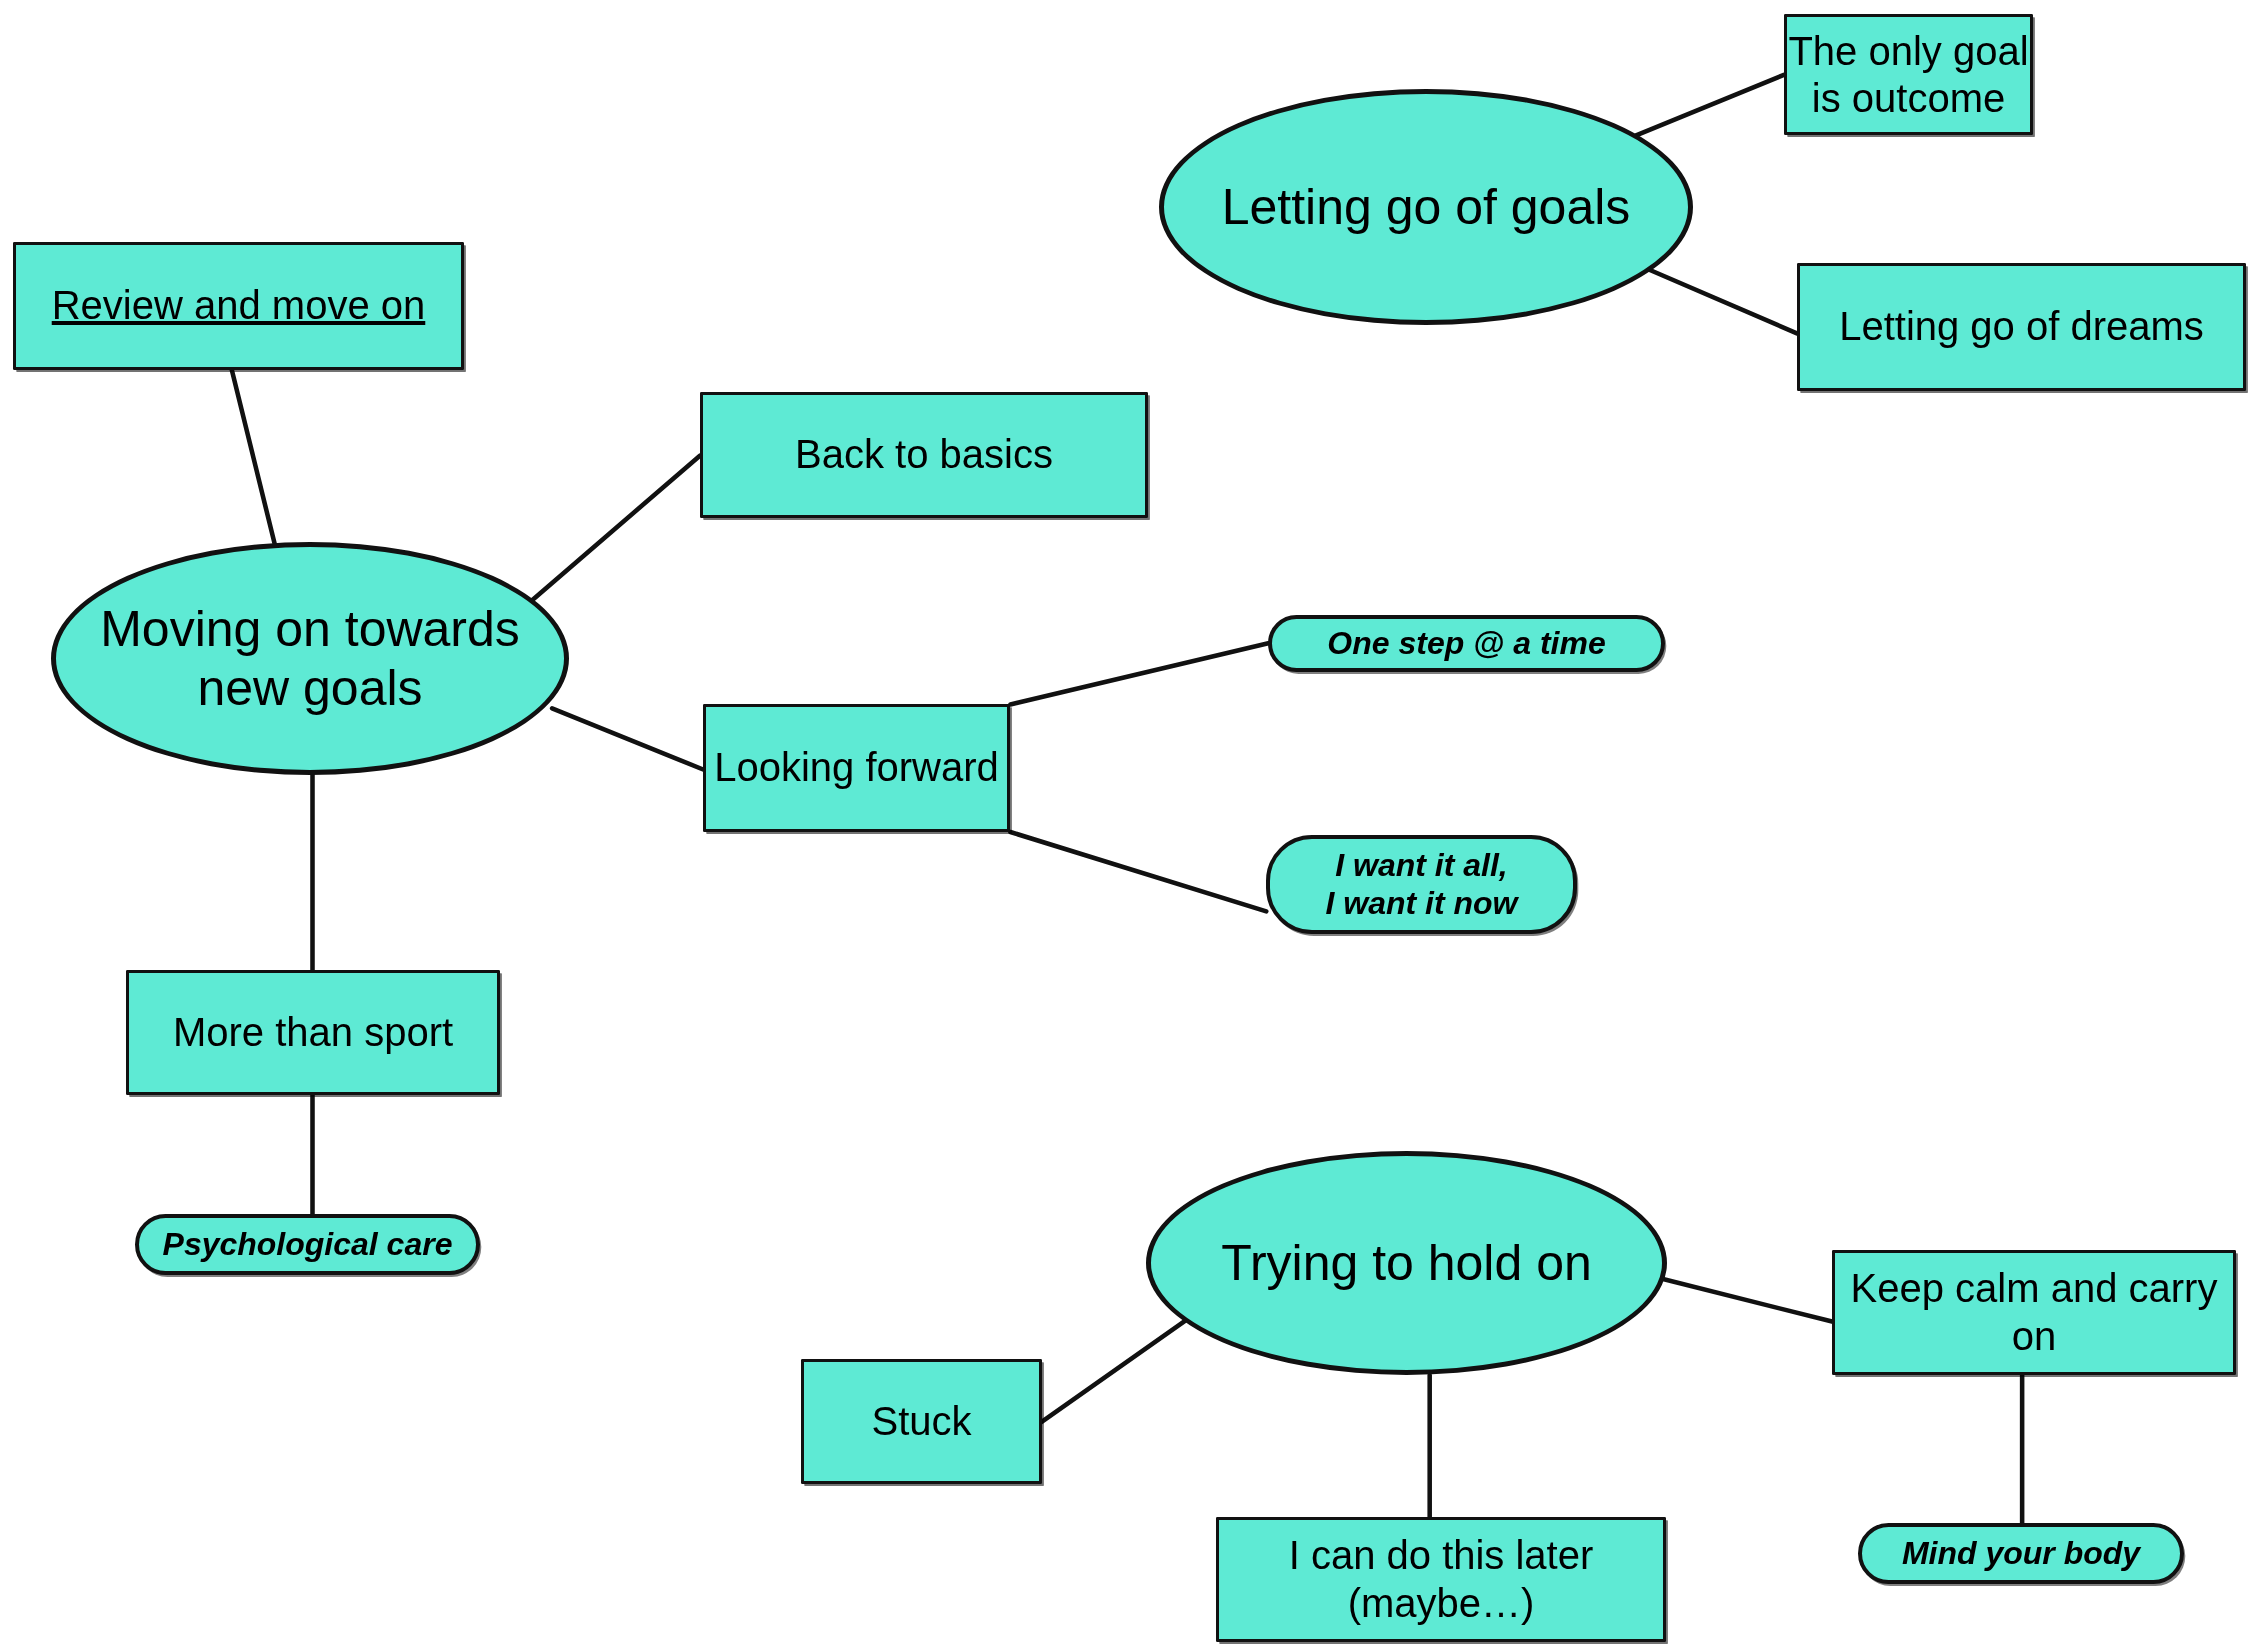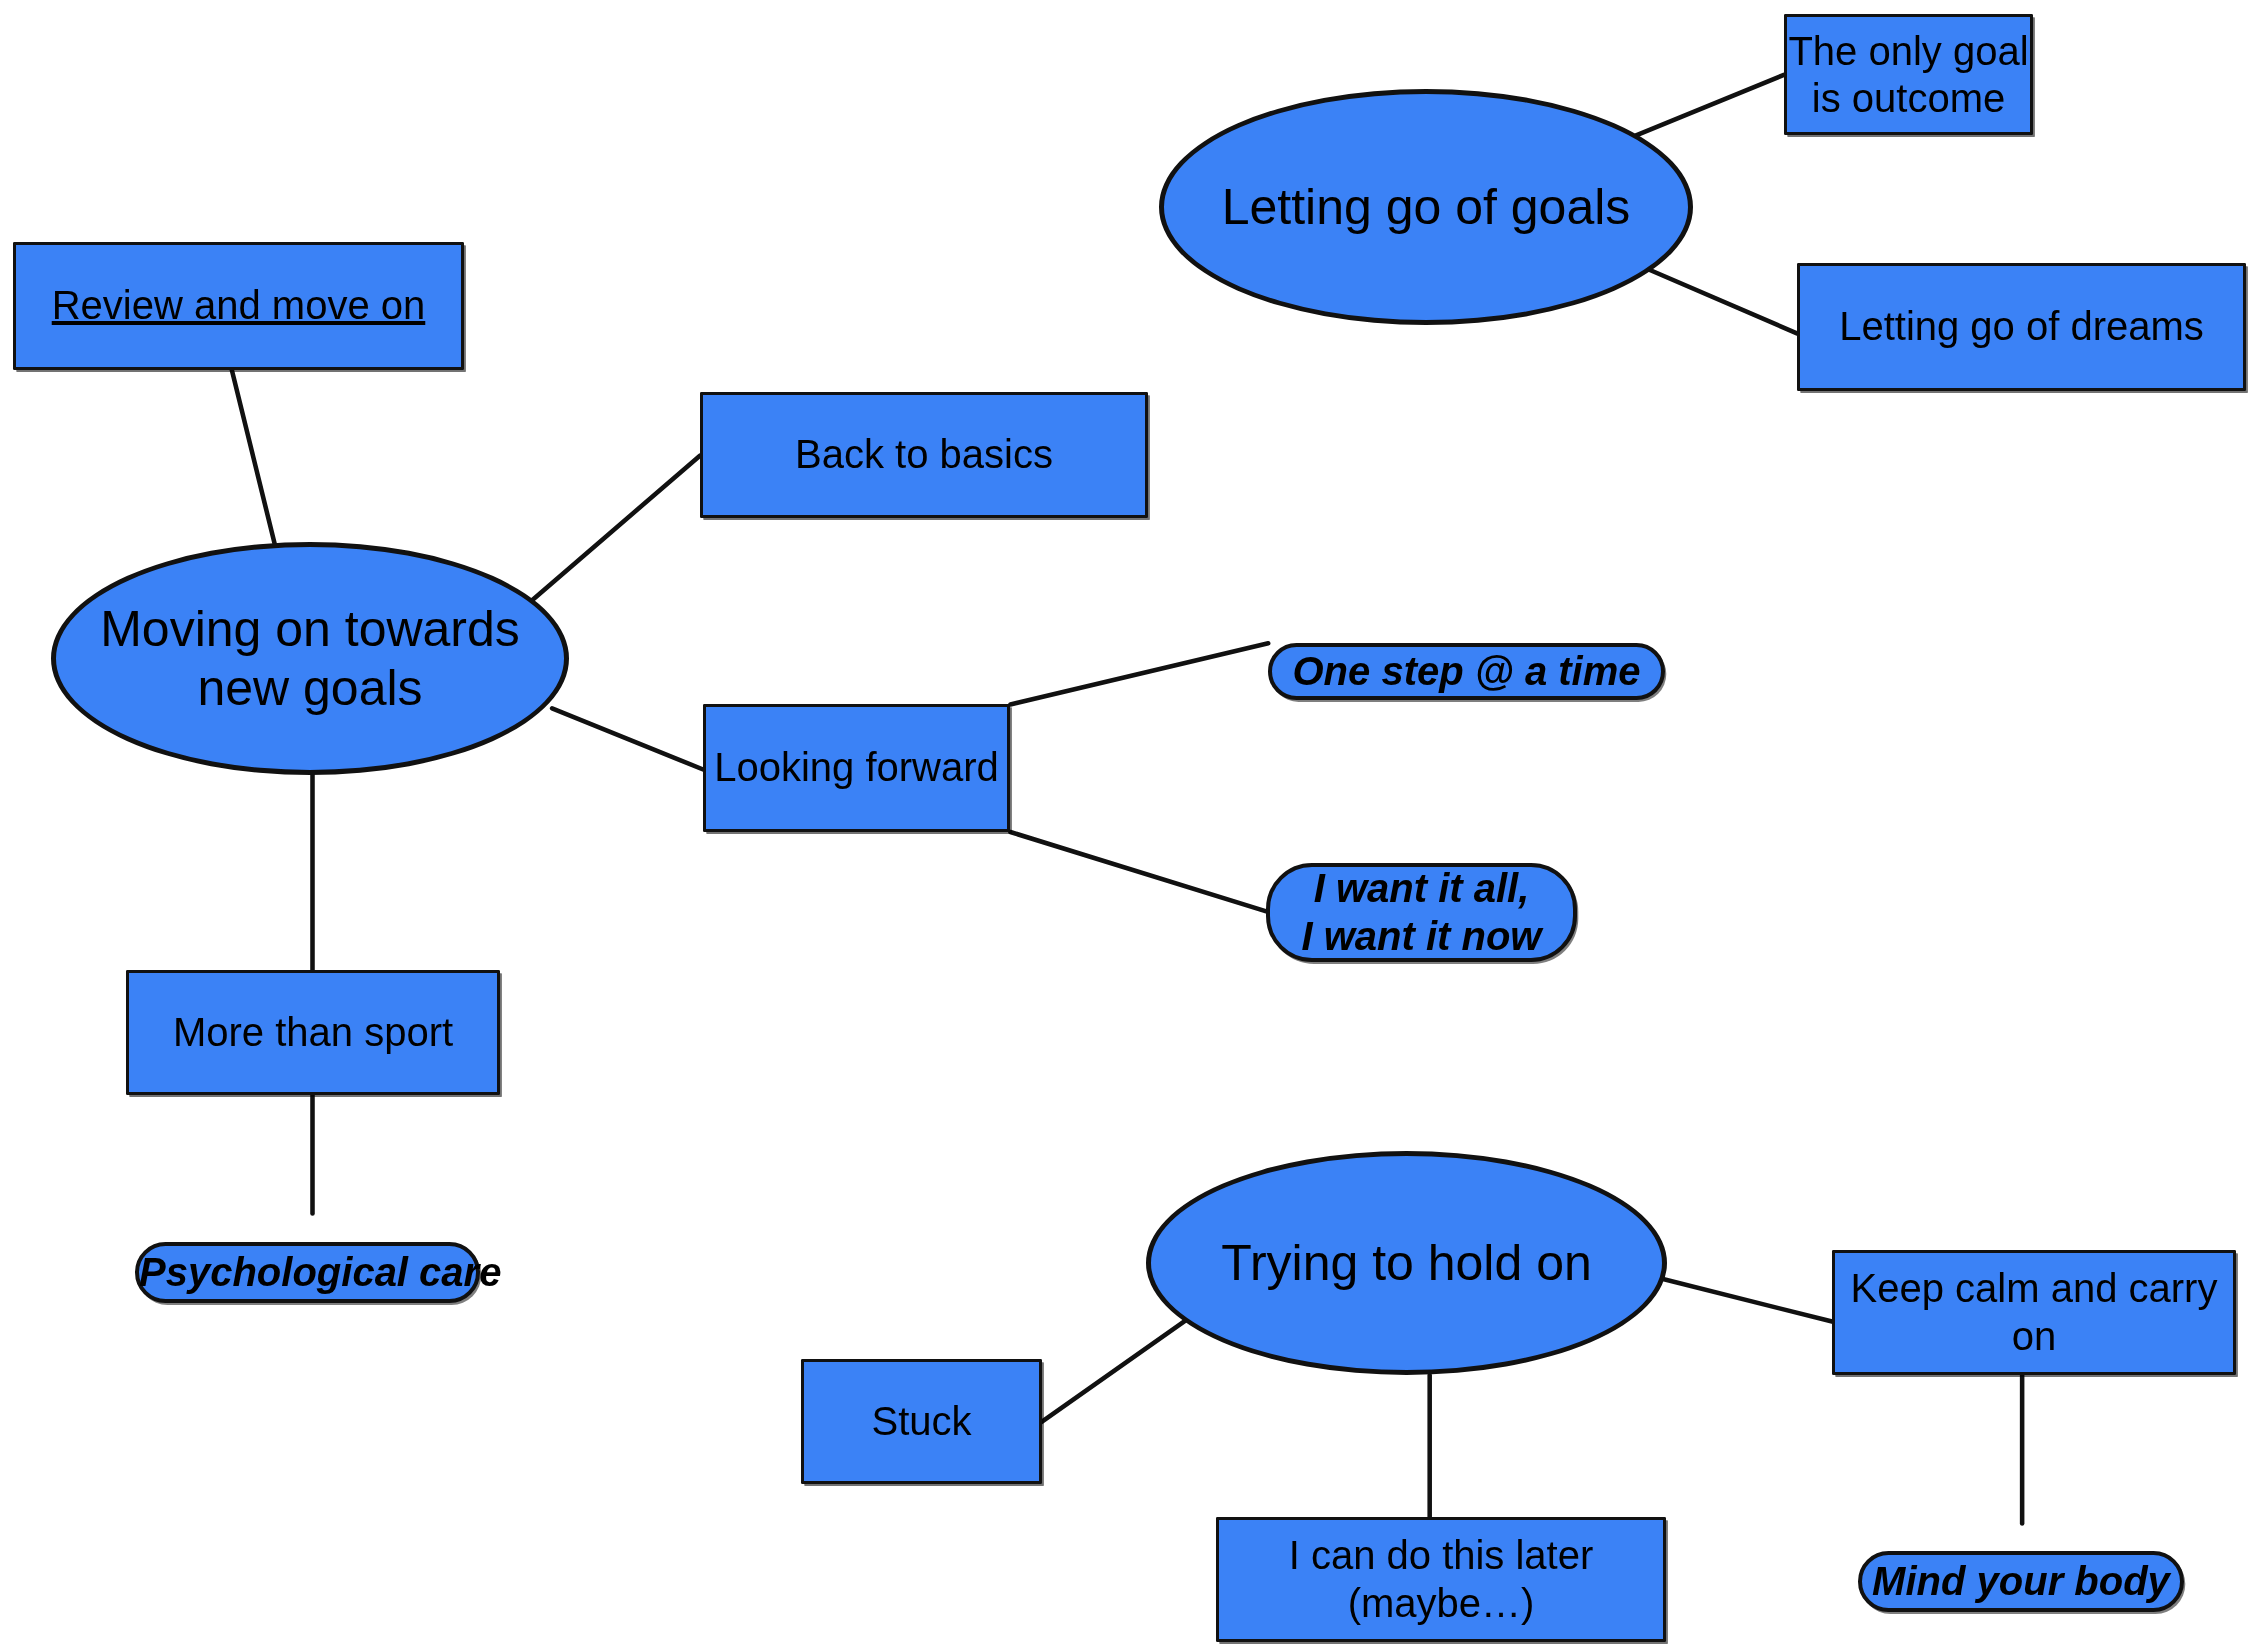--- a/index.html
+++ b/index.html
@@ -25,21 +25,21 @@
     height: 1651px;
   }
   .node {
     position: absolute;
     box-sizing: border-box;
     display: flex;
     align-items: center;
     justify-content: center;
     text-align: center;
     color: #000000;
-    background: #3b82f6;
+    background: #5eead4;
     z-index: 5;
   }
   .node .lbl {
     display: block;
     width: 100%;
     line-height: 1.18;
   }
   
   .rect {
     border: 3.9px solid #111111;
@@ -50,26 +50,25 @@
   
   .ellipse {
     border: 5.9px solid #111111;
     border-radius: 50%;
     font-size: 50px;
   }
   
   .pill {
     border: 4.6px solid #111111;
     border-radius: 650px;
-    font-size: 40px;
+    font-size: 32px;
     font-style: italic;
     font-weight: 600;
     white-space: nowrap;
     box-shadow: 2px 2.6px 0 -0.7px rgba(0,0,0,0.5);
-    margin-top: 28px;
   }
   .pill.two-line {
     white-space: normal;
     border-radius: 46px;
   }
 </style>
 </head>
 <body>
 
 <div id="canvas">

